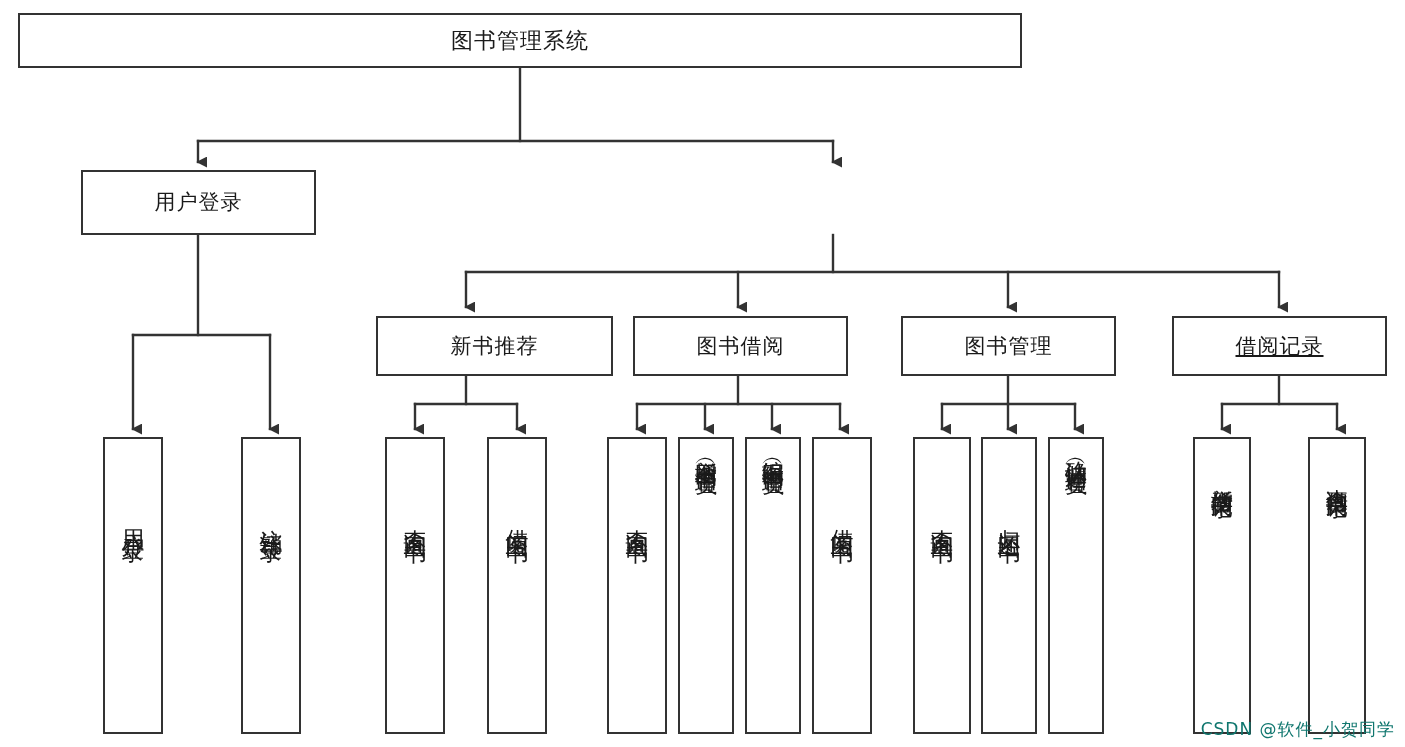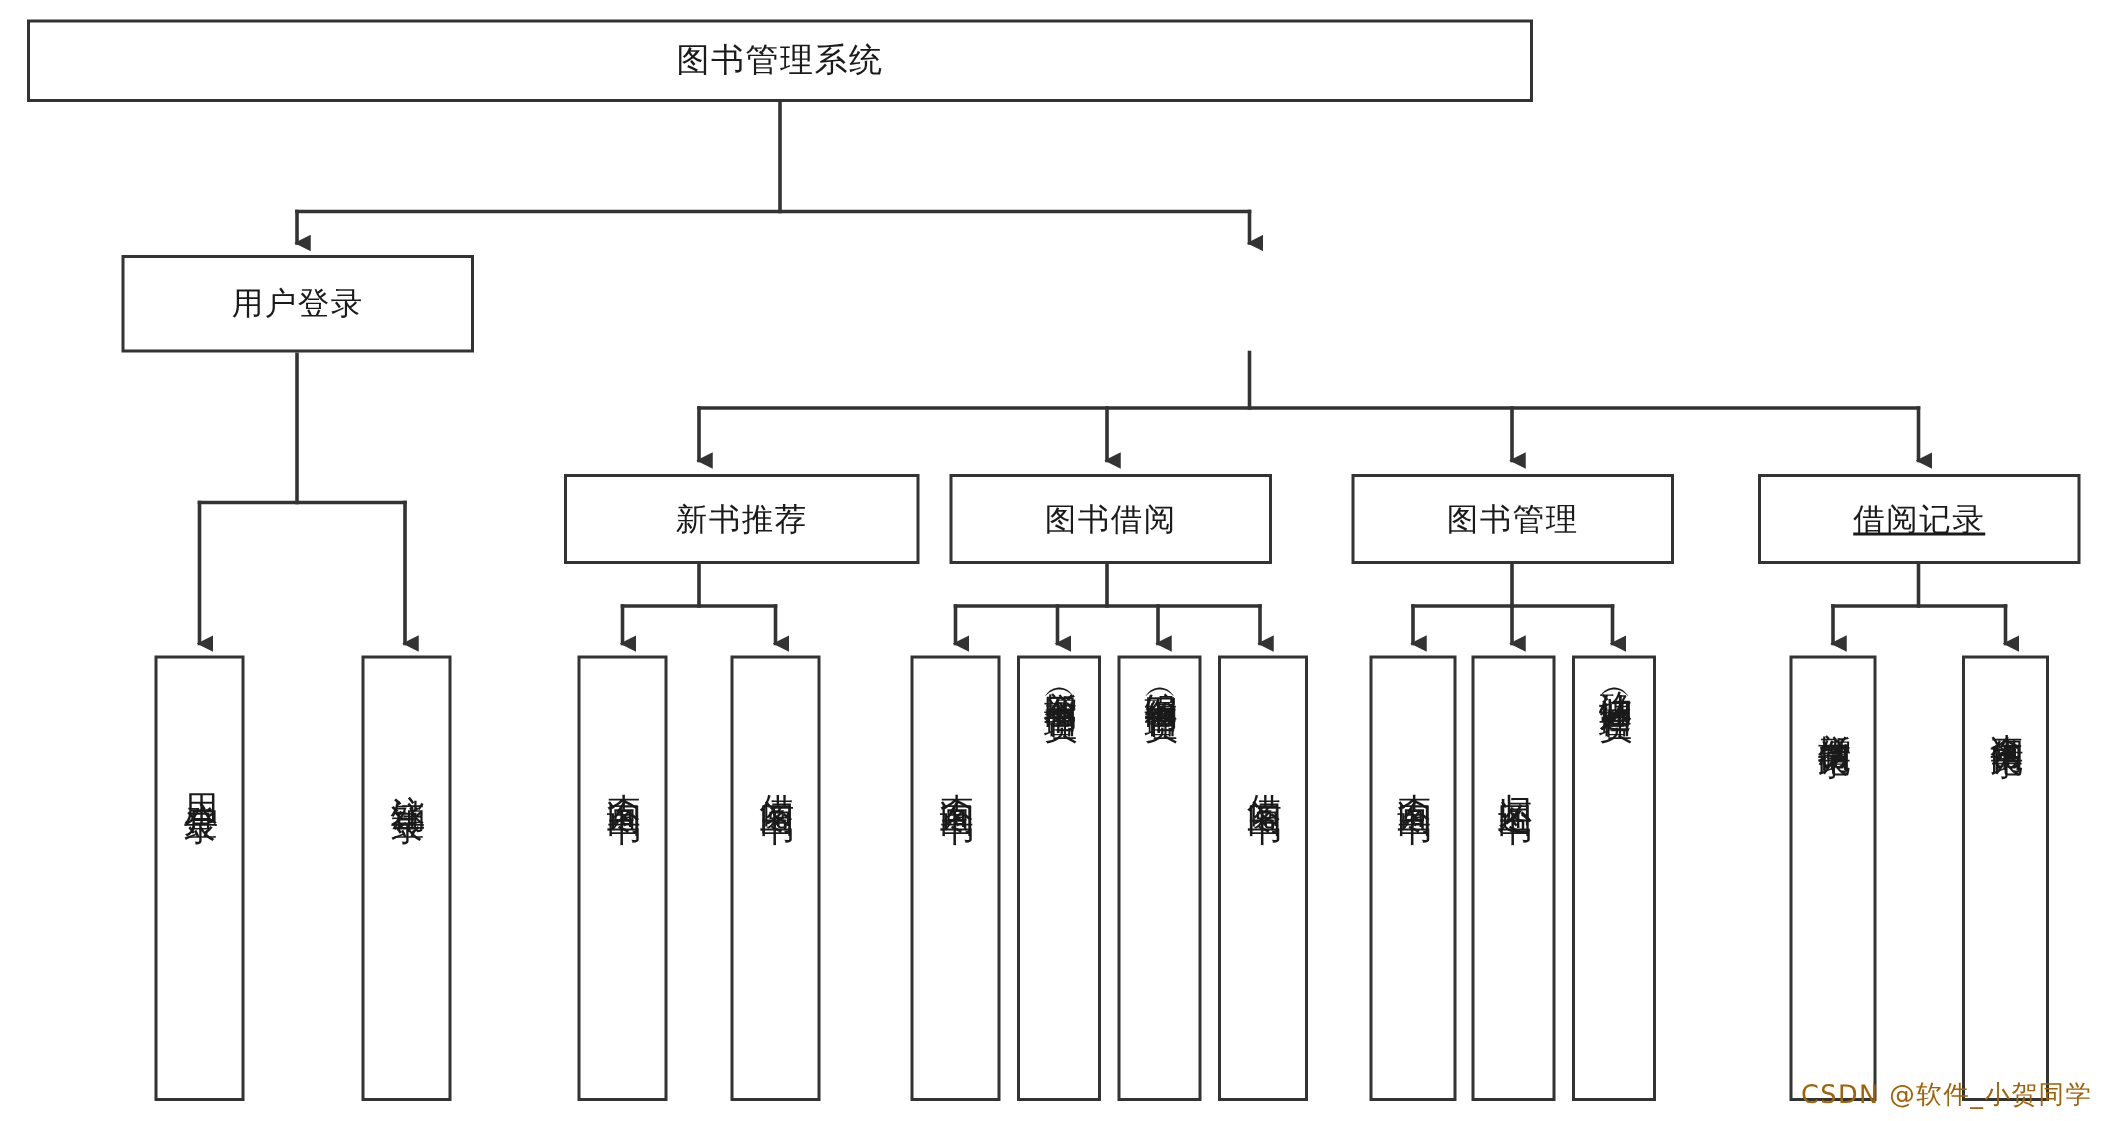--- a/index.html
+++ b/index.html
@@ -47,21 +47,21 @@
     letter-spacing:4px;
     white-space:normal;
   }
   .node.vert.tall .lbl{font-size:22px;letter-spacing:2px;}
 
   .watermark{
     position:absolute;
     right:10px;
     bottom:6px;
     font-size:17px;
-    color:#a16207;
+    color:#0f766e;
     letter-spacing:1px;
     white-space:nowrap;
     pointer-events:none;
   }
 </style>
 </head>
 <body>
 
 <div id="canvas">
 

